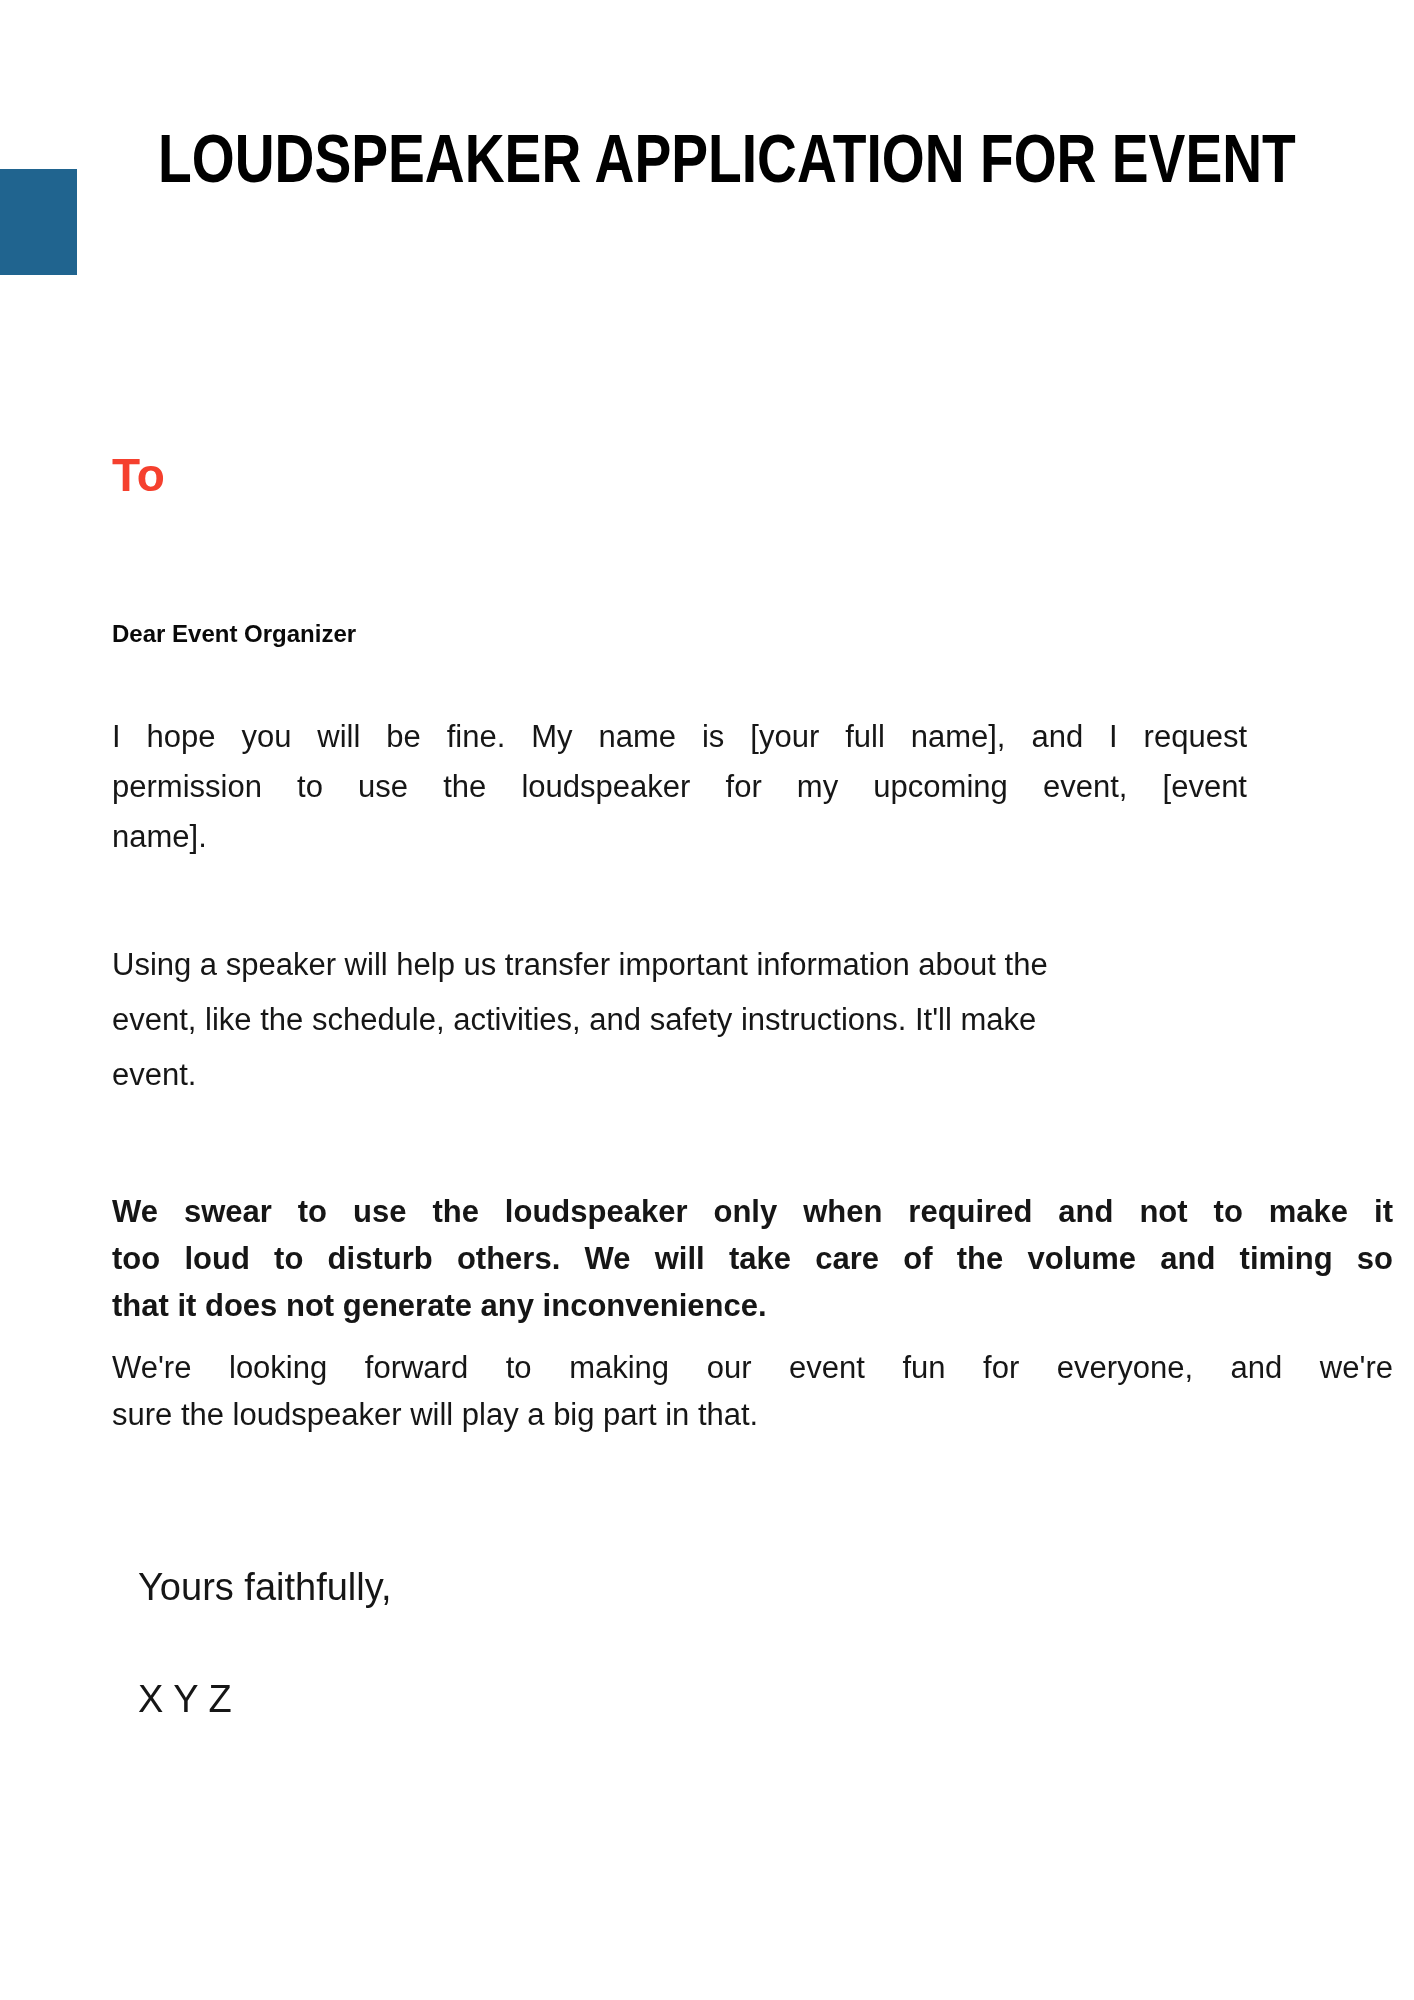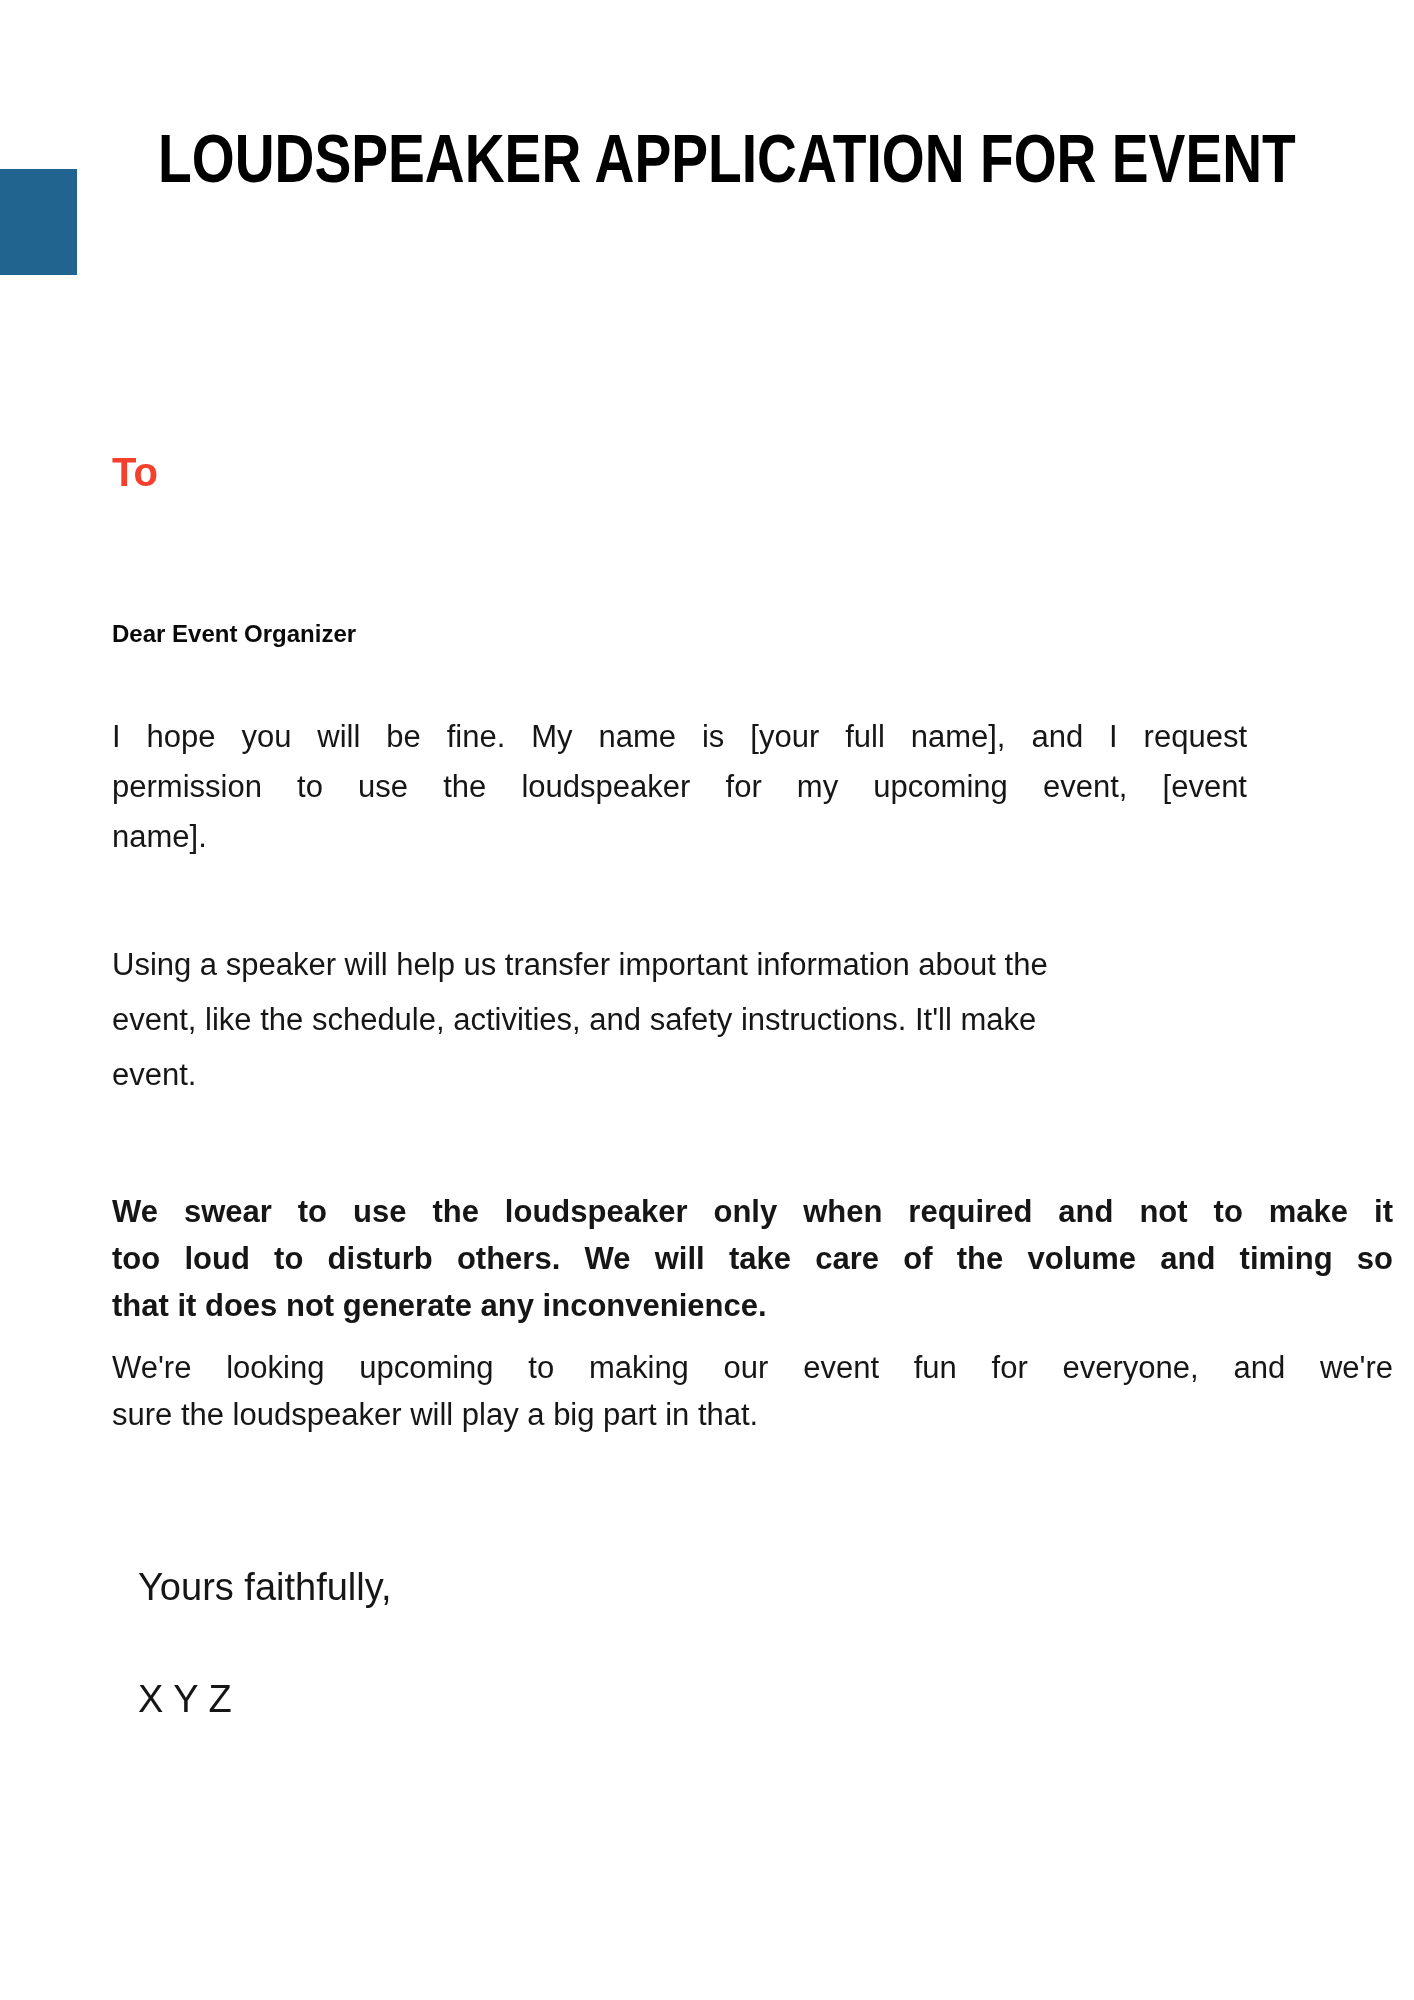--- a/index.html
+++ b/index.html
@@ -26,21 +26,21 @@
     transform:scaleX(0.80);
     transform-origin:left center;
   }
   .accent-rect{
     position:absolute;left:0;top:169px;
     width:77px;height:106px;
     background:var(--accent-blue);
   }
   .to-label{
     position:absolute;left:112px;top:449px;
-    font-size:40px;font-weight:700;line-height:1.15;
+    font-size:46px;font-weight:700;line-height:1.15;
     color:var(--label-red);
   }
   .salutation{
     position:absolute;left:112px;top:620px;
     font-size:24px;font-weight:700;line-height:1.15;
     color:#0a0a0a;
   }
   .para{position:absolute;left:112px;font-size:31px;color:var(--text);}
   .para .line{display:block;}
   .line.j{text-align:justify;text-align-last:justify;}
@@ -90,21 +90,21 @@
     <div class="line">event.</div>
   </div>
 
   <div class="para p3">
     <div class="line j">We swear to use the loudspeaker only when required and not to make it</div>
     <div class="line j">too loud to disturb others. We will take care of the volume and timing so</div>
     <div class="line">that it does not generate any inconvenience.</div>
   </div>
 
   <div class="para p4">
-    <div class="line j">We're looking upcoming to making our event fun for everyone, and we're</div>
+    <div class="line j">We're looking forward to making our event fun for everyone, and we're</div>
     <div class="line">sure the loudspeaker will play a big part in that.</div>
   </div>
 
   <div class="valediction">Yours faithfully,</div>
 
   <div class="signature">X Y Z</div>
 
   <div class="bottom-rule"></div>
   <div class="bottom-rule-light"></div>
 

